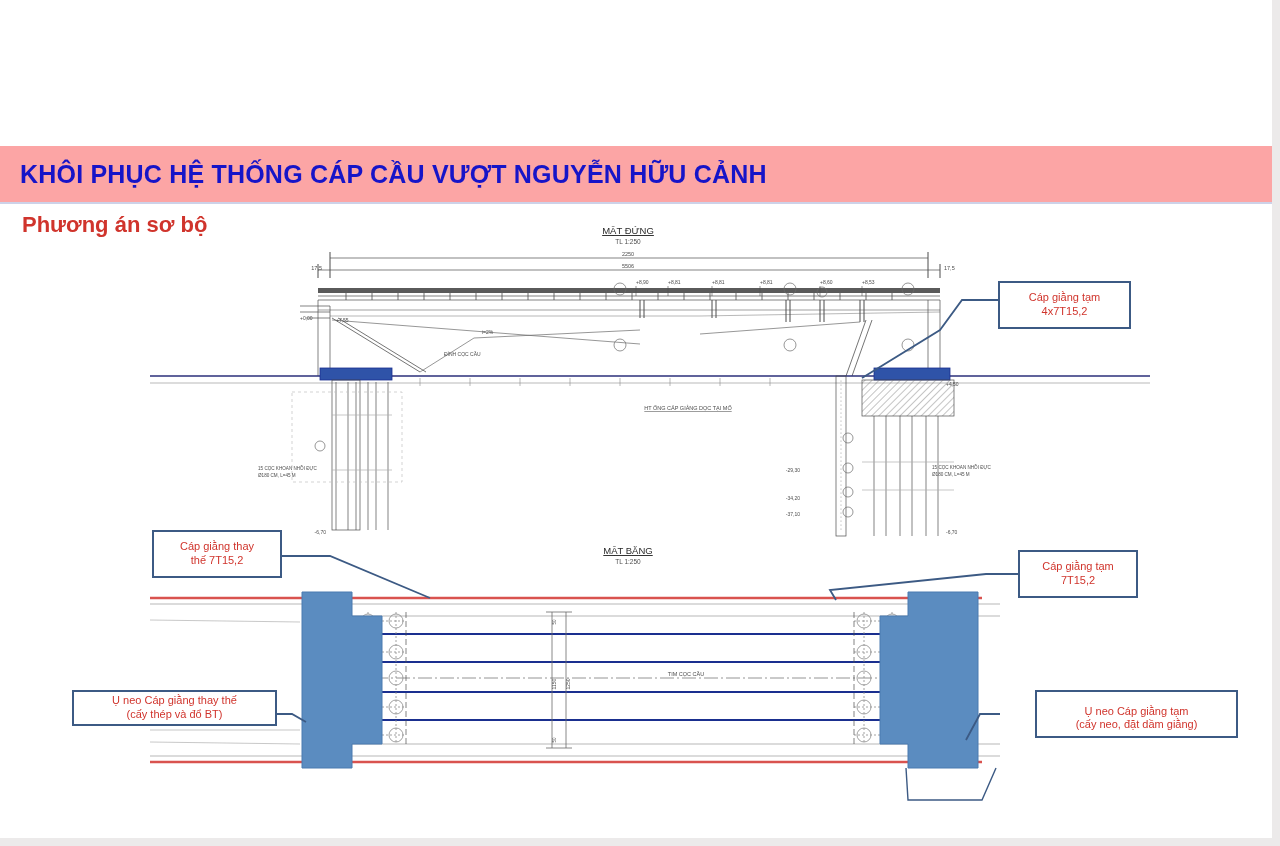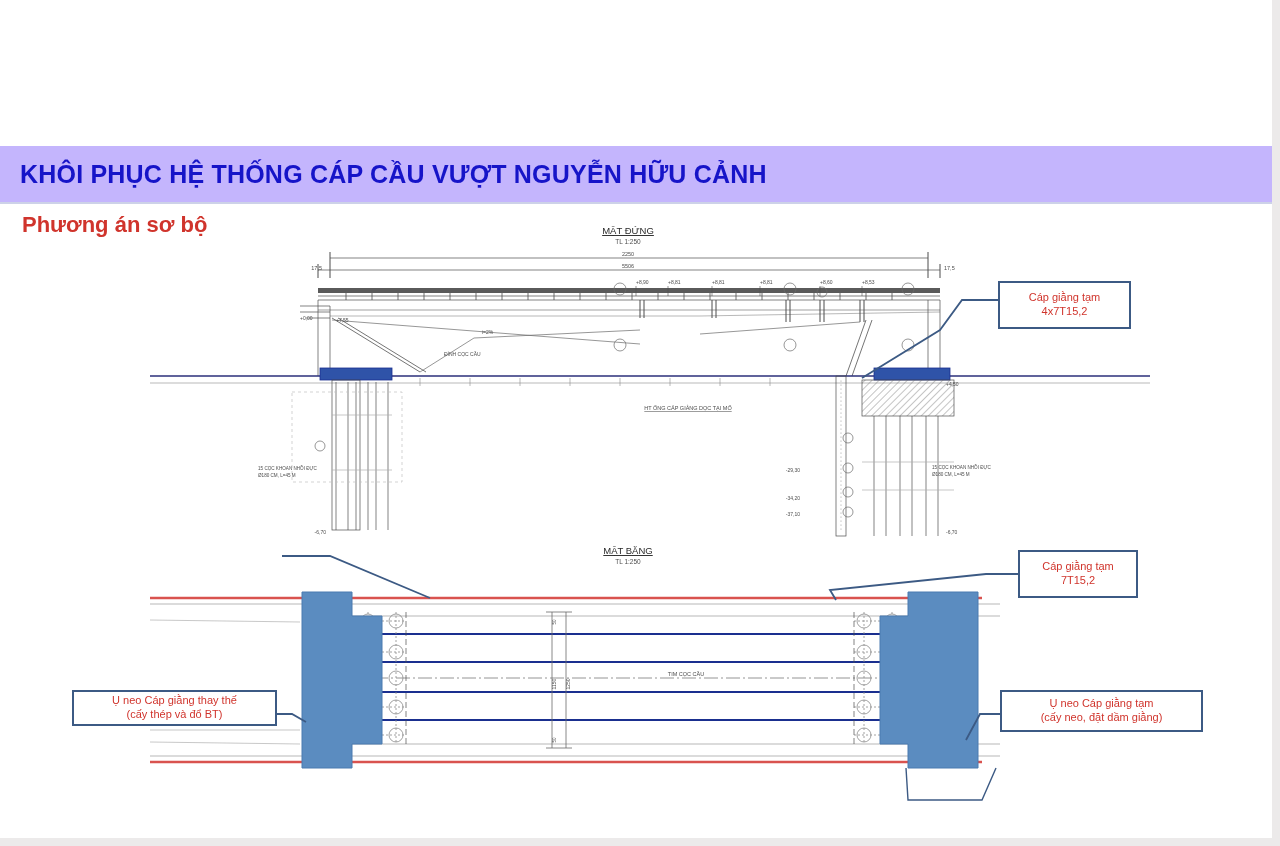--- a/index.html
+++ b/index.html
@@ -7,21 +7,21 @@
        font-family:"Liberation Sans","DejaVu Sans",sans-serif;}
 
   .slide{position:absolute;left:0;top:0;width:1280px;height:846px;background:#fff;}
 
   
   .gutter-right{position:absolute;right:0;top:0;width:8px;height:846px;background:#eceaea;}
   .gutter-bottom{position:absolute;left:0;bottom:0;width:1280px;height:8px;background:#eceaea;}
 
   
   .title-band{position:absolute;left:0;top:146px;width:1272px;height:56px;
-              background:#c4b5fd;display:flex;align-items:center;}
+              background:#fca5a5;display:flex;align-items:center;}
   .title-band .txt{margin-left:20px;color:#1614c8;font-size:25px;font-weight:bold;
                    letter-spacing:.2px;white-space:nowrap;}
   .title-rule{position:absolute;left:0;top:202px;width:1272px;height:2px;background:#cdd2e8;}
 
   
   .subtitle{position:absolute;left:22px;top:212px;color:#d0342c;font-size:22px;font-weight:bold;}
 
   
   .cad{position:absolute;left:0;top:0;width:1280px;height:846px;}
 
@@ -29,21 +29,21 @@
   .callout{position:absolute;border:2px solid #3c5a84;background:#fff;
            color:#d0342c;font-size:11px;line-height:1.25;text-align:center;
            display:flex;flex-direction:column;justify-content:center;align-items:center;
            box-sizing:border-box;padding:4px 8px;}
   .callout span{display:block;white-space:nowrap;}
 
   #co-tmp-4x     {left:998px;top:281px;width:133px;height:48px;}
   #co-replace    {left:152px;top:530px;width:130px;height:48px;}
   #co-tmp-7      {left:1018px;top:550px;width:120px;height:48px;}
   #co-anchor-rep {left:72px;top:690px;width:205px;height:36px;}
-  #co-anchor-tmp {left:1000px;top:690px;width:203px;height:42px;}
+  #co-anchor-tmp {left:1035px;top:690px;width:203px;height:48px;justify-content:flex-end;}
 
   
 </style>
 </head>
 <body>
 
 <div class="slide">
 
   <div class="gutter-right"></div>
   <div class="gutter-bottom"></div>
@@ -391,20 +391,24 @@
       <text x="556" y="622" font-size="4.6" text-anchor="middle" transform="rotate(-90 556 622)">50</text>
       <text x="556" y="740" font-size="4.6" text-anchor="middle" transform="rotate(-90 556 740)">50</text>
     </g>
   </svg>
 
   <div class="callout" id="co-tmp-4x">
     <span>Cáp giằng tạm</span>
     <span>4x7T15,2</span>
   </div>
 
+  <div class="callout" id="co-replace">
+    <span>Cáp giằng thay</span>
+    <span>thế 7T15,2</span>
+  </div>
 
   <div class="callout" id="co-tmp-7">
     <span>Cáp giằng tạm</span>
     <span>7T15,2</span>
   </div>
 
   <div class="callout" id="co-anchor-rep">
     <span>Ụ neo Cáp giằng thay thế</span>
     <span>(cấy thép và đổ BT)</span>
   </div>

